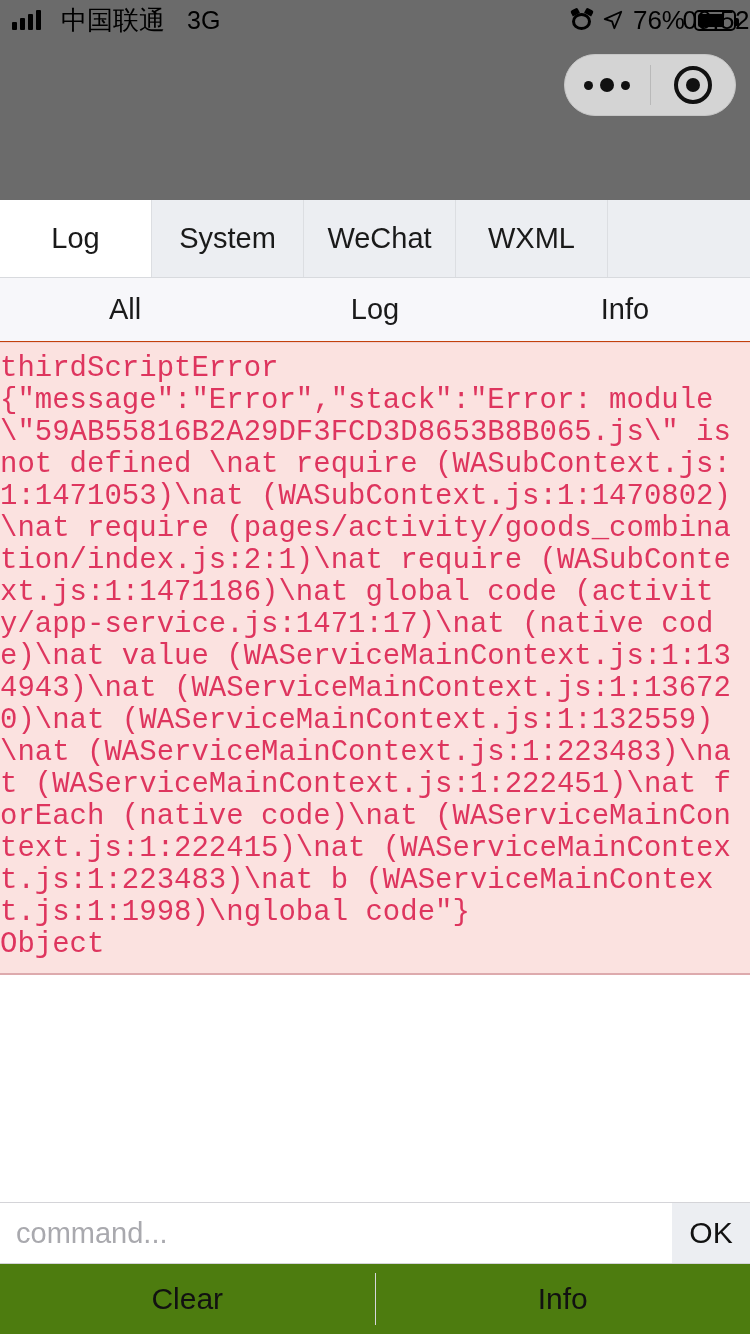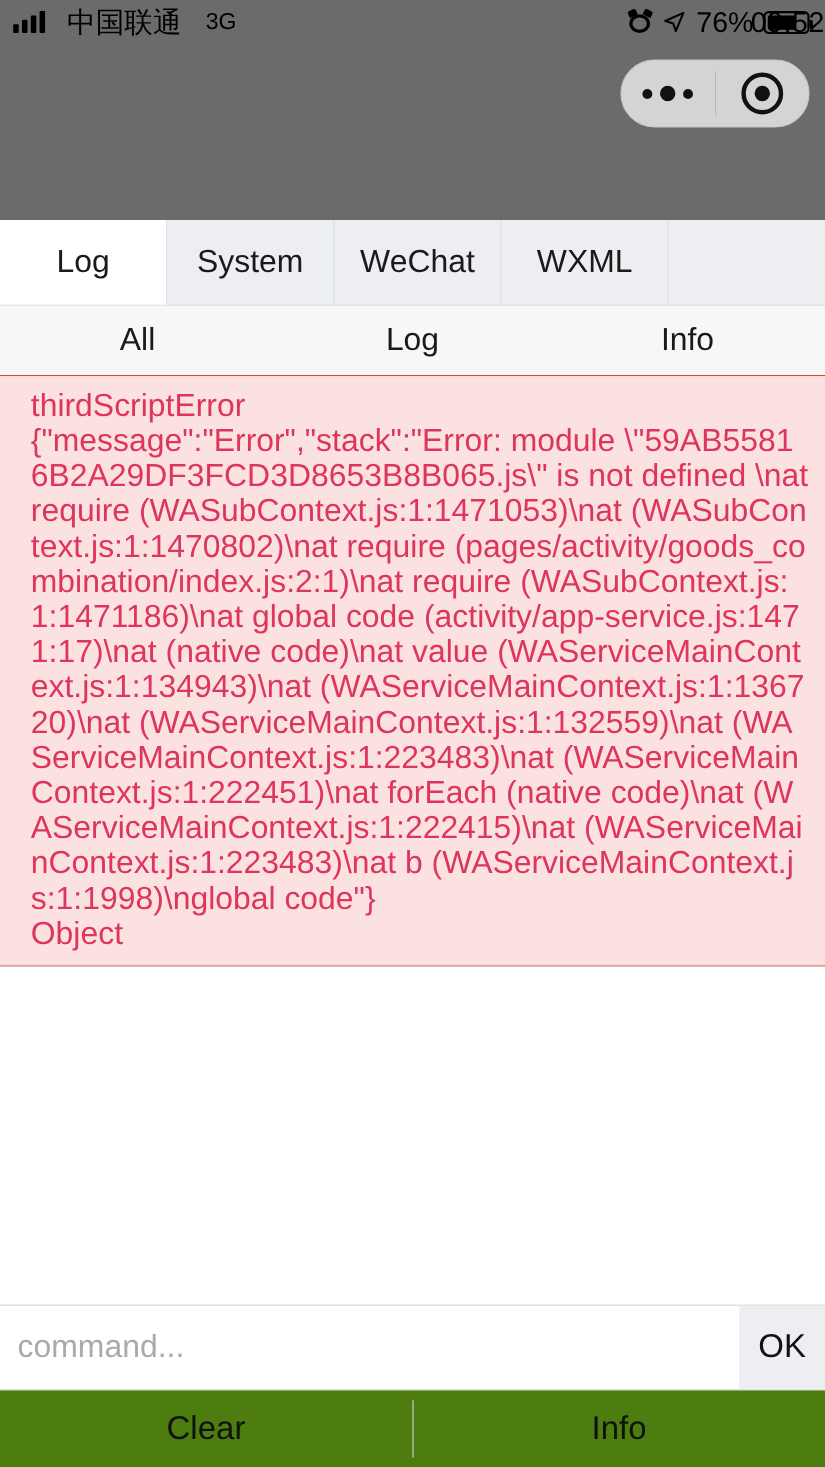--- a/index.html
+++ b/index.html
@@ -18,21 +18,21 @@
     font-size: 25px; flex: none; position: relative;
   }
   .sb-left { display: flex; align-items: center; gap: 20px; }
   .signal { display: flex; align-items: flex-end; gap: 3px; height: 20px; }
   .signal i { width: 5px; background: #000; border-radius: 1px; display: block; }
   .signal i:nth-child(1) { height: 8px; }
   .signal i:nth-child(2) { height: 12px; }
   .signal i:nth-child(3) { height: 16px; }
   .signal i:nth-child(4) { height: 20px; }
   .carrier { font-size: 26px; letter-spacing: 0px; }
-  .net { font-size: 21px; margin-left: 2px; }
+  .net { font-size: 25px; margin-left: 2px; }
   .sb-center {
     position: absolute; left: 0; right: 0; text-align: right;
     font-size: 26px; letter-spacing: 0.5px; pointer-events: none;
   }
   .sb-right { margin-left: auto; display: flex; align-items: center; gap: 9px; position: relative; z-index: 2; }
   .alarm-icon { width: 22px; height: 22px; position: relative; }
   .alarm-icon .face {
     position: absolute; left: 1px; top: 4px; width: 19px; height: 17px;
     border: 3px solid #000; border-radius: 50%;
   }
@@ -100,34 +100,35 @@
     content: ""; position: absolute; left: 0; right: 0; bottom: -1px;
     height: 4px; background: #6d7fd4;
   }
 
   
   .logbody { flex: 1; background: #ffffff; overflow: hidden; }
   .log-entry {
     background: #fbe2e0;
     border-top: 1px solid #f3cfcd;
     border-bottom: 2px solid #ddaaad;
-    padding: 10px 14px 12px 28px;
+    padding: 10px 14px 12px 0;
+    font-family: Liberation Mono, monospace;
   }
   .log-entry .level {
     color: #de355e; font-size: 29px; line-height: 32px;
     word-break: break-all; white-space: pre-wrap;
   }
   .log-entry .detail {
     color: #de355e; font-size: 29px; line-height: 32px;
     word-break: break-all; white-space: pre-wrap;
   }
 
   
   .cmdbar {
-    height: 78px; flex: none; display: flex; align-items: stretch;
+    height: 62px; flex: none; display: flex; align-items: stretch;
     background: #ffffff; border-top: 1px solid #d4d4d8;
     border-bottom: 1px solid #d4d4d8;
   }
   .cmd-input {
     flex: 1; border: none; outline: none; background: transparent;
     font-size: 29px; color: #222; padding: 0 16px;
     font-family: "Liberation Sans", "DejaVu Sans", sans-serif;
   }
   .cmd-input::placeholder { color: #a9a9ae; }
   .ok-btn {

